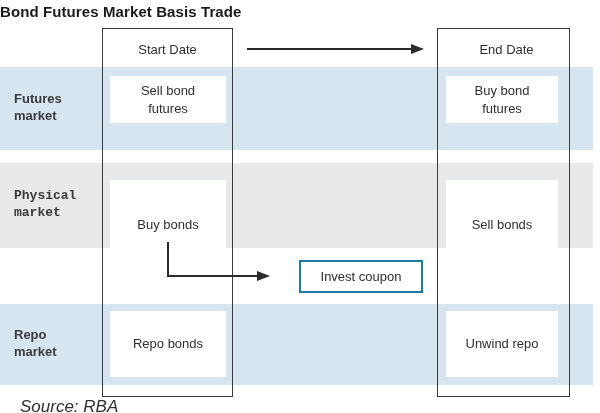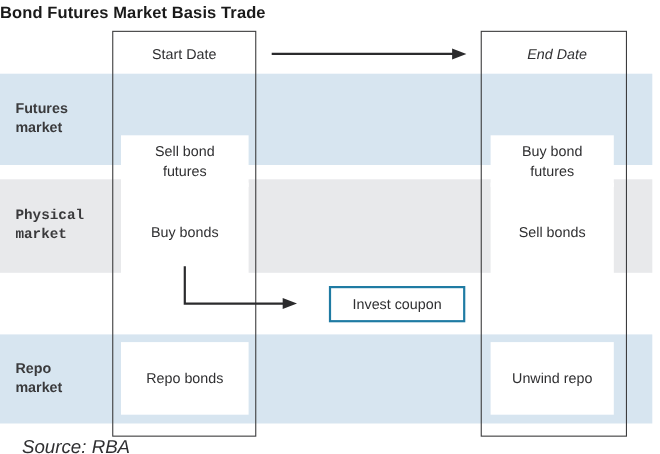--- a/index.html
+++ b/index.html
@@ -53,37 +53,37 @@
   .col.left  { left: 102px; width: 131px; }
   .col.right { left: 437px; width: 133px; }
   .col-label {
     position: absolute;
     top: 42px;
     font-size: 13px;
     text-align: center;
     color: #2f2f31;
   }
   .col-label.left  { left: 102px; width: 131px; }
-  .col-label.right { left: 437px; width: 139px; font-style: italic; }
+  .col-label.right { left: 437px; width: 139px; }
   .abox {
     position: absolute;
     background: #ffffff;
     display: flex;
     align-items: center;
     justify-content: center;
     text-align: center;
     font-size: 13px;
     line-height: 1.35;
     white-space: pre-line;
     color: #2f2f31;
   }
   .abox.cleft  { left: 110px; width: 116px; }
   .abox.cright { left: 446px; width: 112px; }
-  .abox.r1 { top: 76px;  height: 47px; margin-top: 47px; }
-  .abox.r2 { top: 166px; height: 89px; text-align: right; }
+  .abox.r1 { top: 76px;  height: 47px; }
+  .abox.r2 { top: 180px; height: 89px; text-align: right; }
   .abox.r3 { top: 311px; height: 66px; }
   .coupon {
     position: absolute;
     left: 273px; top: 260px;
     width: 124px; height: 33px;
     box-sizing: border-box;
     background: #ffffff;
     border: 2px solid #1f7ba3;
     display: flex;
     align-items: center;

